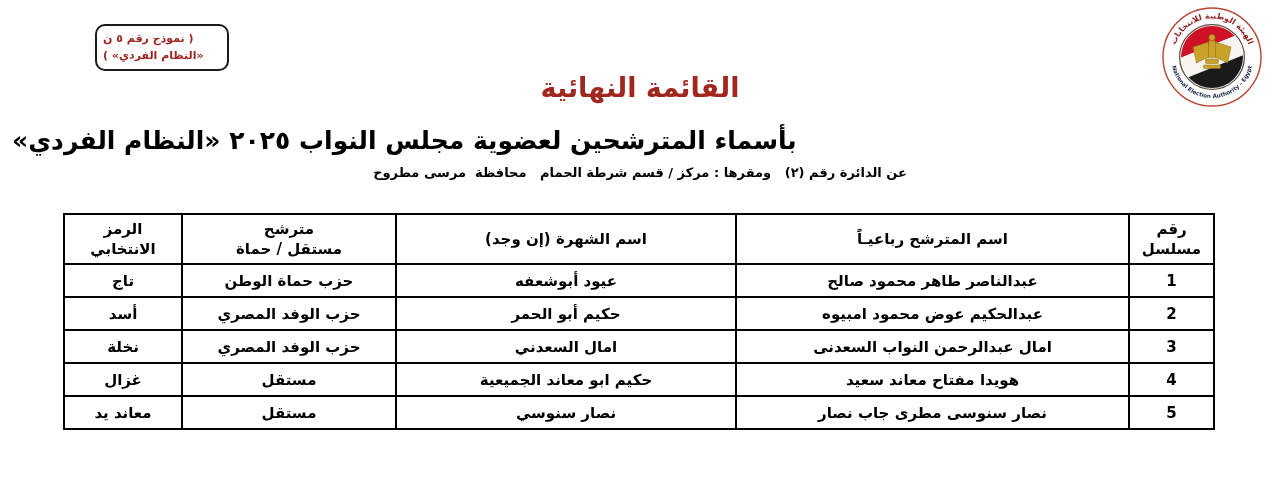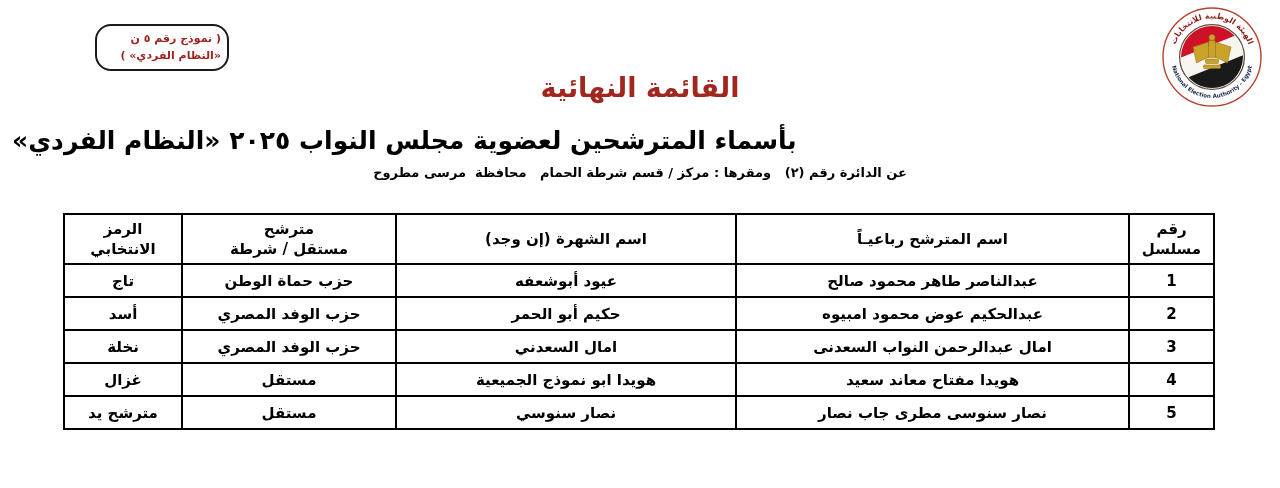--- a/index.html
+++ b/index.html
@@ -12,23 +12,23 @@
     overflow: hidden;
     direction: rtl;
   }
 
   
   .form-box {
     position: absolute;
     left: 95px; top: 24px;
     width: 134px;
     border: 2px solid #1a1a1a;
-    border-radius: 16px;
+    border-radius: 10px;
     padding: 4px 6px 5px 6px;
-    text-align: right;
+    text-align: left;
     color: #9e2420;
     font-weight: bold;
     font-size: 11px;
     line-height: 1.55;
     direction: rtl;
   }
 
   
   .logo-wrap {
     position: absolute;
@@ -148,21 +148,21 @@
         <col style="width:214px">
         <col style="width:118px">
     </colgroup>
     <thead>
       <tr>
         <th>رقم
 مسلسل</th>
         <th>اسم المترشح رباعيـاً</th>
         <th>اسم الشهرة (إن وجد)</th>
         <th>مترشح
-مستقل / شرطة</th>
+مستقل / حماة</th>
         <th>الرمز
 الانتخابي</th>
       </tr>
     </thead>
     <tbody>
       <tr>
         <td class="serial-cell">1</td>
         <td>عبدالناصر طاهر محمود صالح</td>
         <td>عيود أبوشعفه</td>
         <td>حزب حماة الوطن</td>
@@ -178,26 +178,26 @@
       <tr>
         <td class="serial-cell">3</td>
         <td>امال عبدالرحمن النواب السعدنى</td>
         <td>امال السعدني</td>
         <td>حزب الوفد المصري</td>
         <td>نخلة</td>
       </tr>
       <tr>
         <td class="serial-cell">4</td>
         <td>هويدا مفتاح معاند سعيد</td>
-        <td>هويدا ابو نموذج الجميعية</td>
+        <td>حكيم ابو معاند الجميعية</td>
         <td>مستقل</td>
         <td>غزال</td>
       </tr>
       <tr>
         <td class="serial-cell">5</td>
         <td>نصار سنوسى مطرى جاب نصار</td>
         <td>نصار سنوسي</td>
         <td>مستقل</td>
-        <td>مترشح يد</td>
+        <td>معاند يد</td>
       </tr>
     </tbody>
   </table>
 </div>
 
 </body></html>

